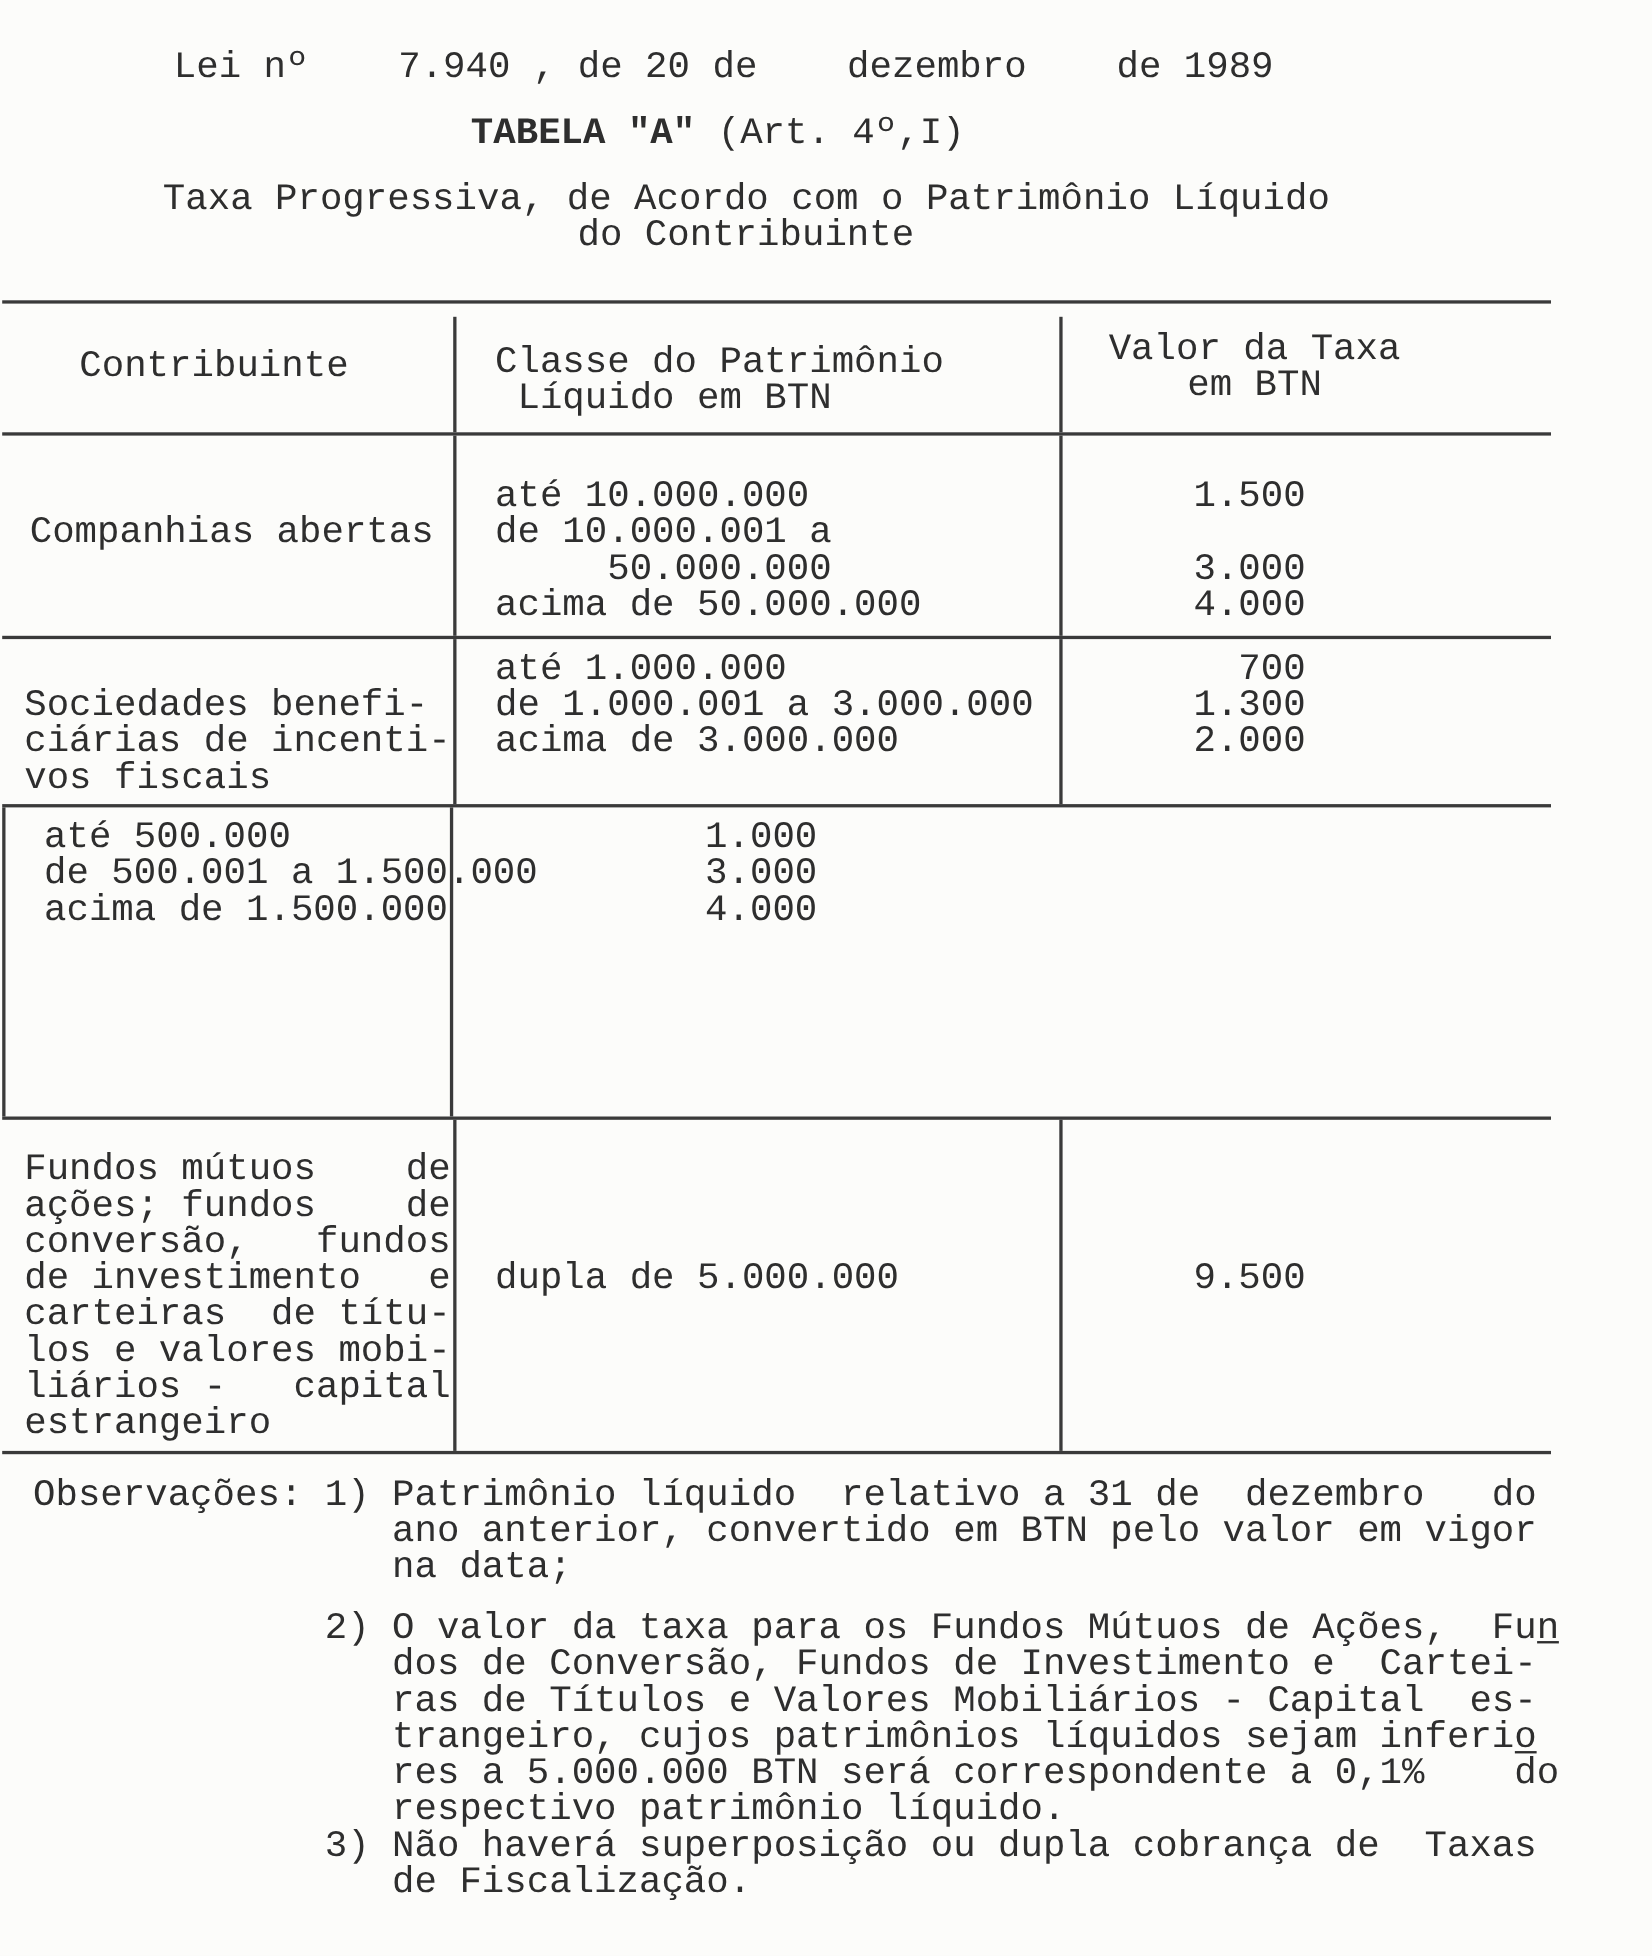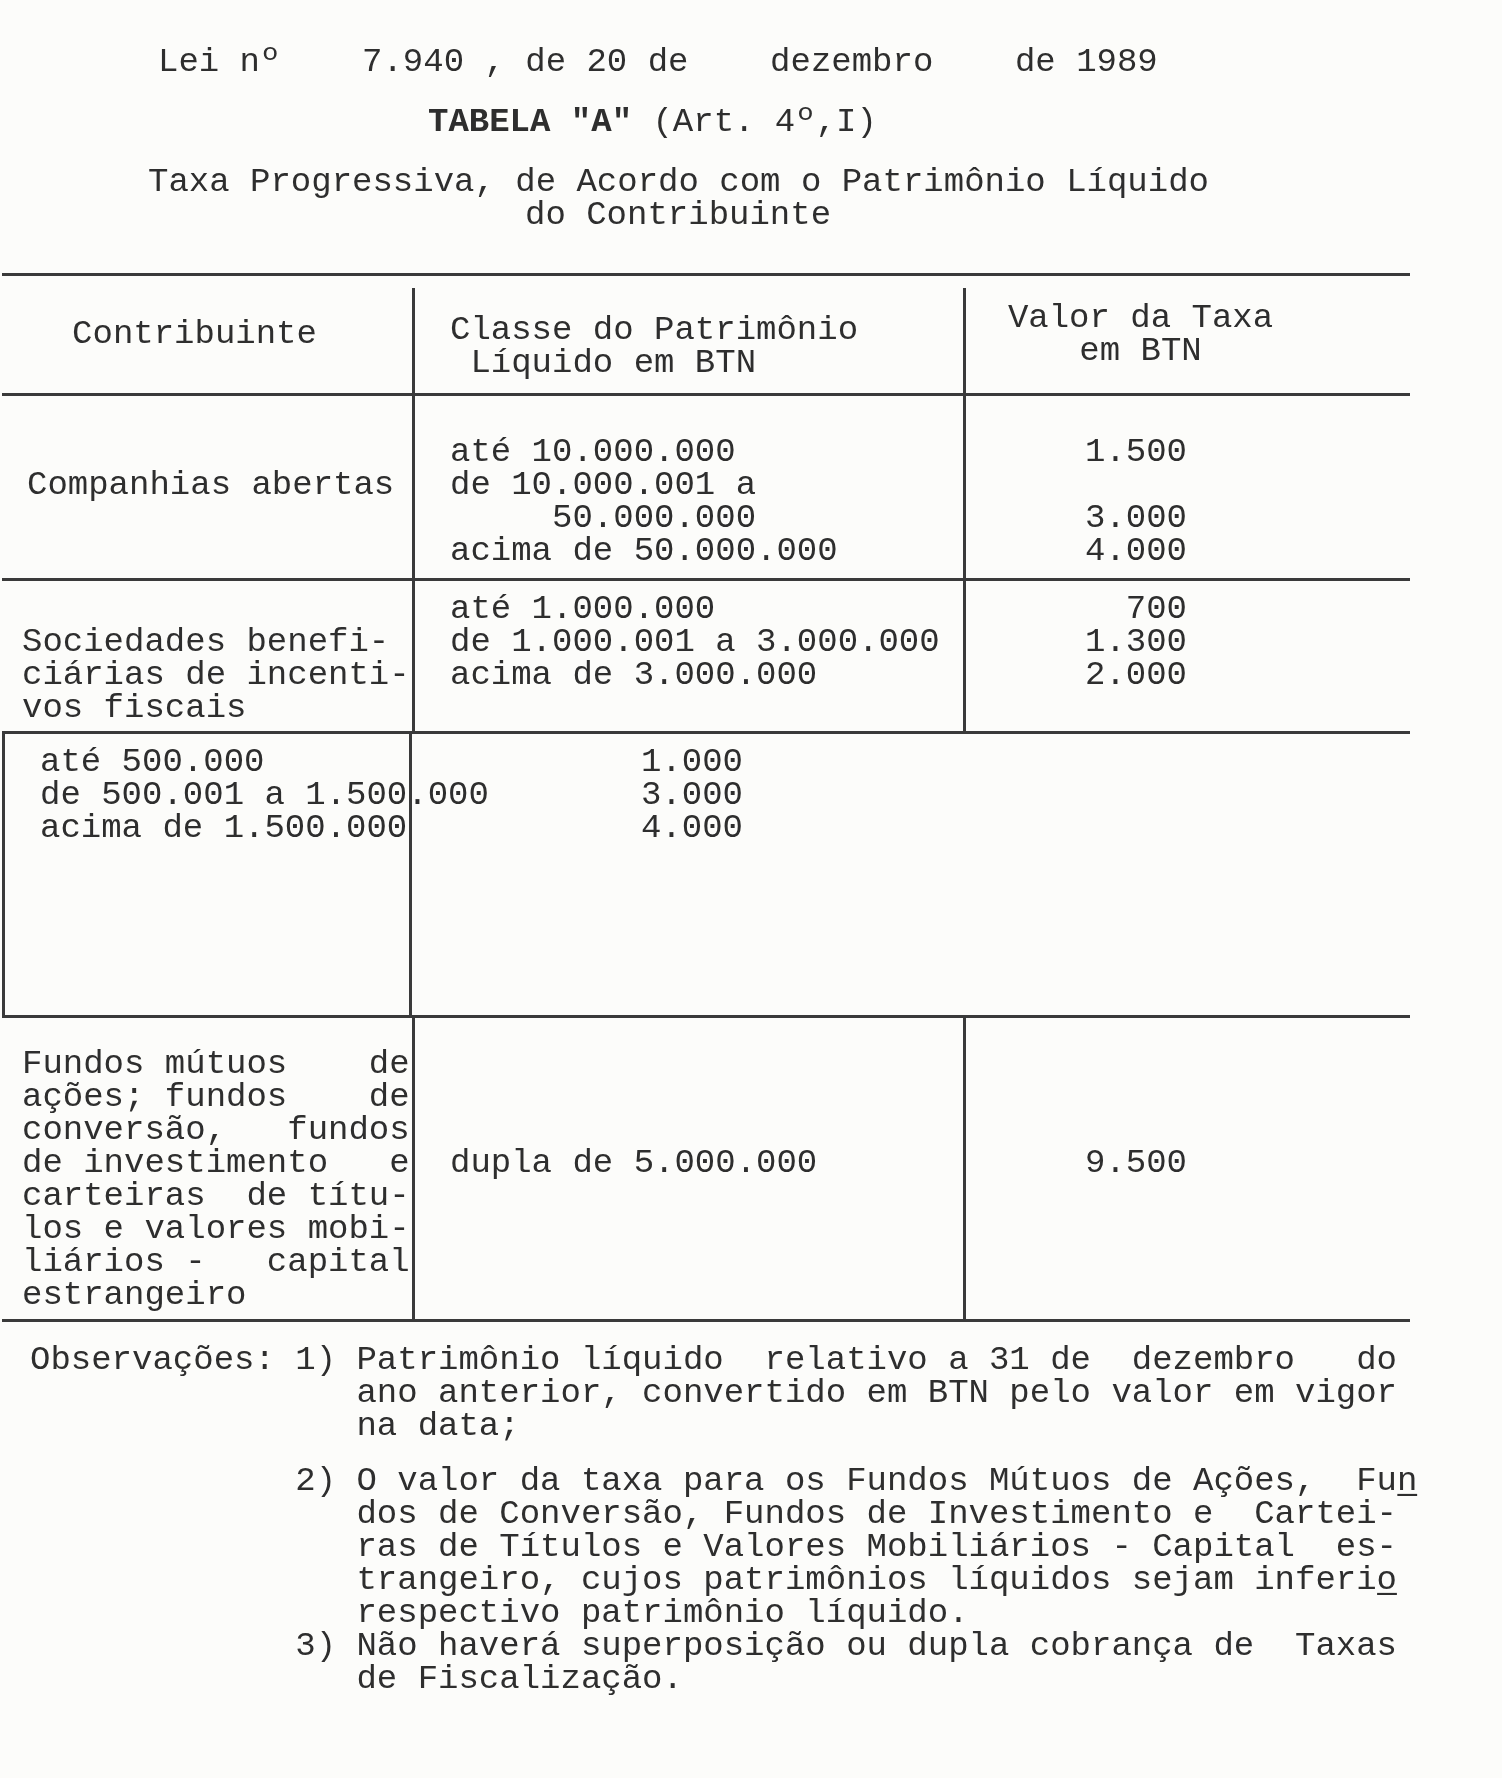--- a/index.html
+++ b/index.html
@@ -165,18 +165,19 @@
 
   <div class="obs">
     <div class="line">Observações: 1) Patrimônio líquido  relativo a 31 de  dezembro   do</div>
     <div class="line">                ano anterior, convertido em BTN pelo valor em vigor</div>
     <div class="line">                na data;</div>
     <div class="obs-gap"></div>
     <div class="line">             2) O valor da taxa para os Fundos Mútuos de Ações,  Fun̲</div>
     <div class="line">                dos de Conversão, Fundos de Investimento e  Cartei-</div>
     <div class="line">                ras de Títulos e Valores Mobiliários - Capital  es-</div>
     <div class="line">                trangeiro, cujos patrimônios líquidos sejam inferio̲</div>
+    <div class="line">                res a 5.000.000 BTN será correspondente a 0,1%    do</div>
     <div class="line">                respectivo patrimônio líquido.</div>
     <div class="line">             3) Não haverá superposição ou dupla cobrança de  Taxas</div>
     <div class="line">                de Fiscalização.</div>
   </div>
 
 </div>
 
 </body></html>

